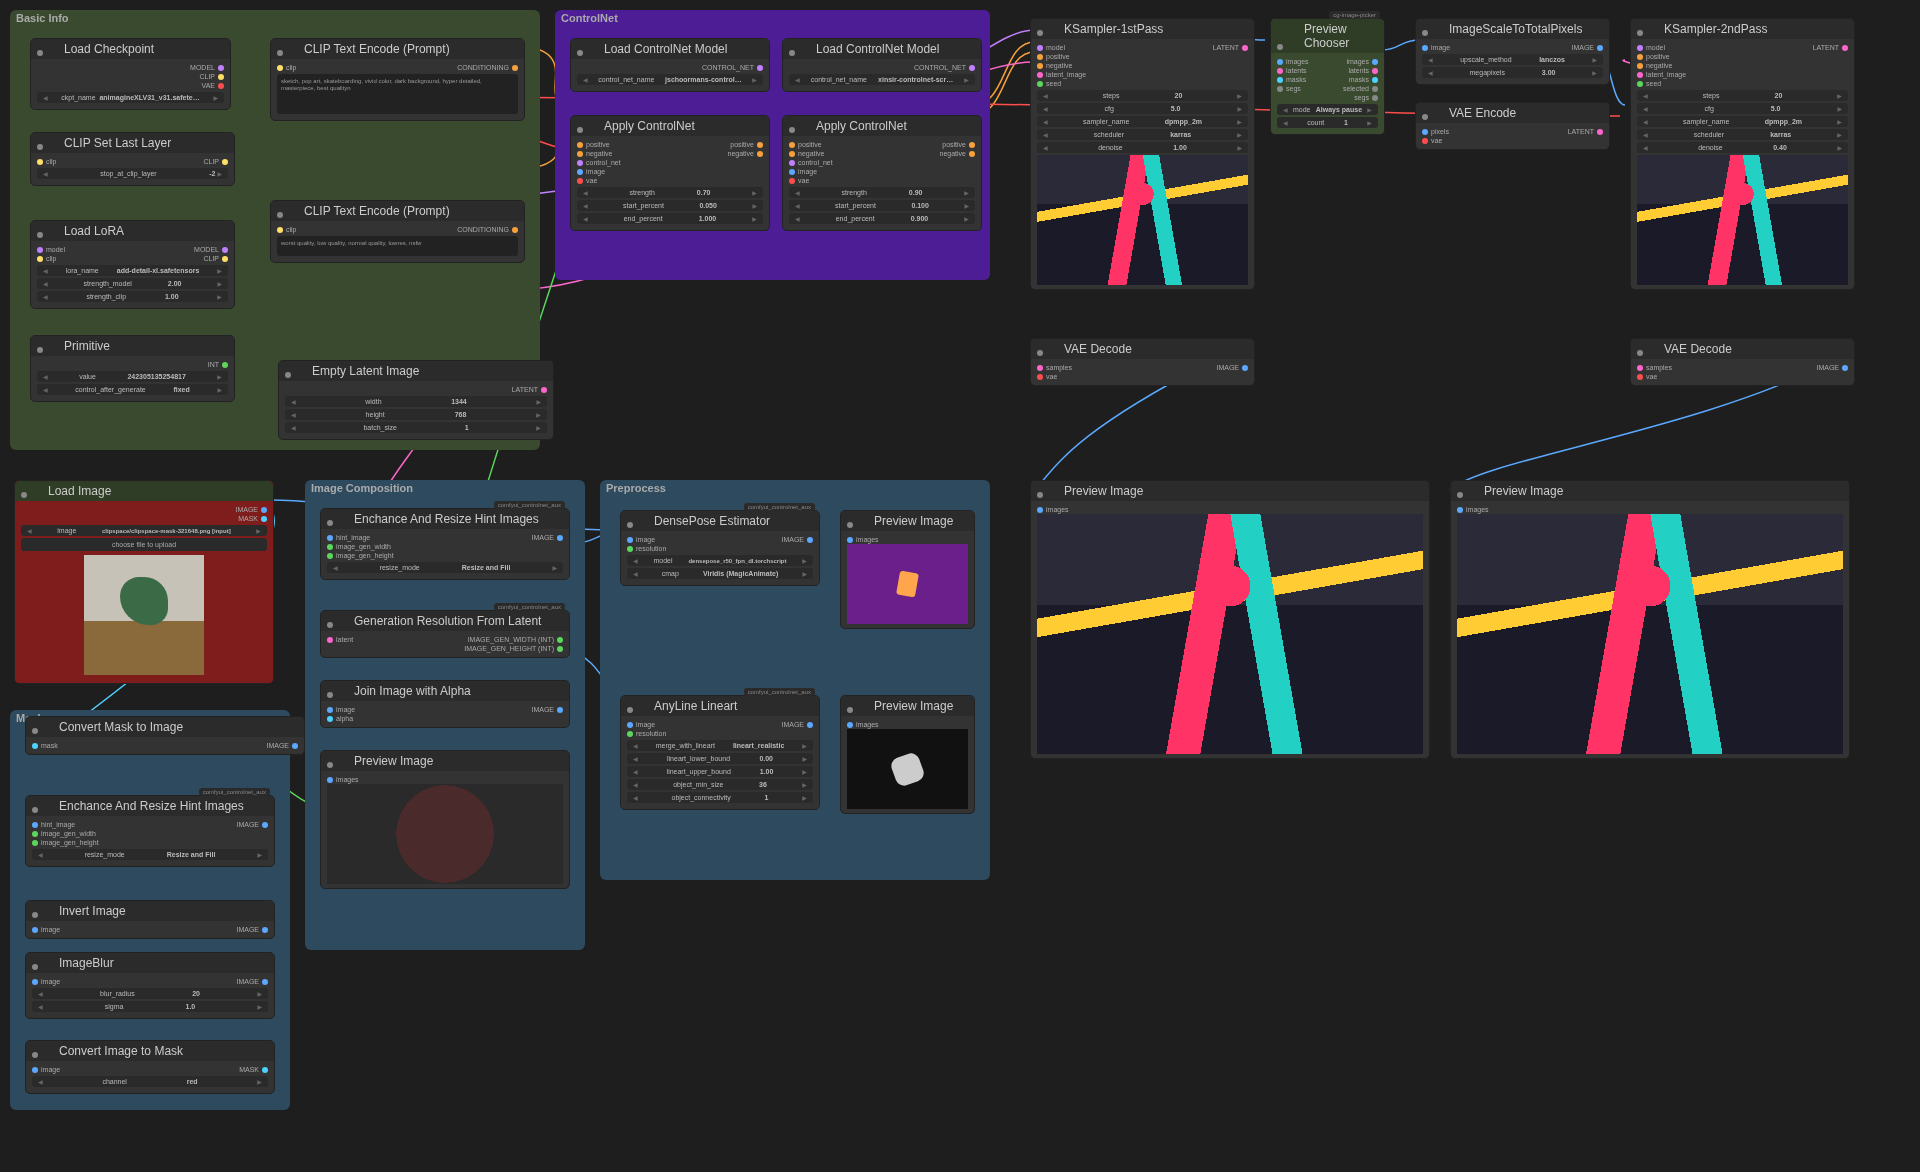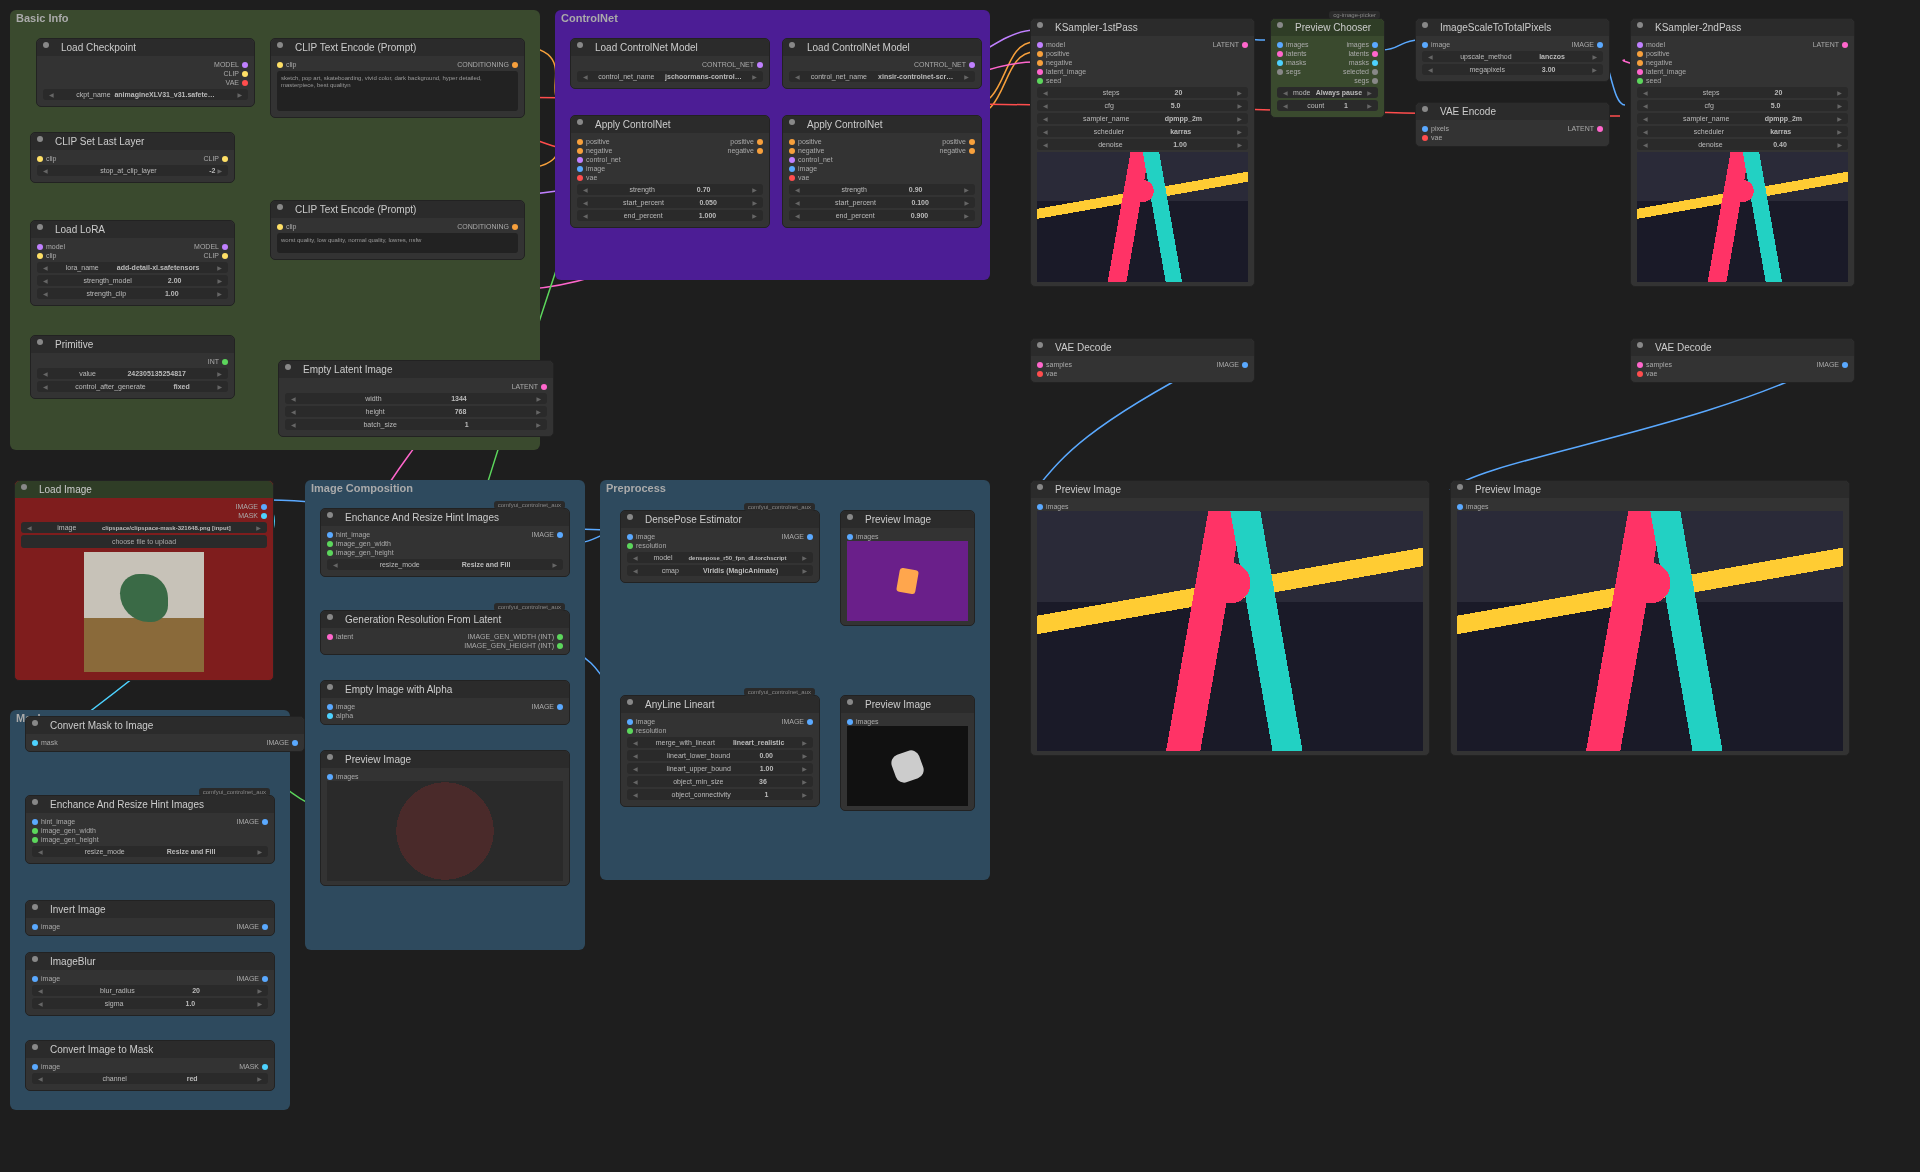--- a/index.html
+++ b/index.html
@@ -1,21 +1,21 @@
 <!DOCTYPE html>
 <html><head>
 <meta charset="utf-8">
 <style>
 *{box-sizing:border-box;margin:0;padding:0}
 body{background:#1e1e1e;font-family:sans-serif;font-size:8px;color:#aaa;width:1920px;height:1172px;overflow:hidden;position:relative;transform-origin:top left}
 svg.wires{position:absolute;top:0;left:0;width:1920px;height:1172px;pointer-events:none;z-index:0}
 .group{position:absolute;border-radius:6px;padding:18px 6px 6px 6px;z-index:1}
 .group-title{position:absolute;top:2px;left:6px;font-size:11px;font-weight:bold}
 .node{position:absolute;background:#333;border:1px solid #222;border-radius:5px;z-index:2;font-size:8px}
-.node-header{background:#2b2b2b;padding:3px 6px;font-size:10px;color:#ccc;border-radius:5px 5px 0 0;display:flex;align-items:flex-start;gap:12px}
+.node-header{background:#2b2b2b;padding:3px 6px;font-size:12px;color:#ccc;border-radius:5px 5px 0 0;display:flex;align-items:flex-end;gap:21px}
 .dot{width:6px;height:6px;border-radius:50%;background:#888;display:inline-block;flex-shrink:0}
 .node-body{padding:4px 6px}
 .io-row{display:flex;justify-content:space-between;align-items:center;padding:1px 0;font-size:7px}
 .io-row .l{display:flex;align-items:center;gap:3px}
 .io-row .r{display:flex;align-items:center;gap:3px}
 .widget{background:#2a2a2a;border-radius:3px;padding:2px 6px;margin:2px 0;font-size:7px;display:flex;justify-content:space-between;align-items:center;color:#bbb}
 .widget .arrow{color:#666;font-size:6px}
 .textarea{background:#222;border-radius:3px;padding:4px;margin:2px 0;font-size:6px;color:#999;min-height:40px;line-height:1.2}
 .badge{position:absolute;top:-8px;right:4px;background:#2a2a2a;border-radius:3px;padding:1px 4px;font-size:6px;color:#888}
 .btn{background:#2a2a2a;border-radius:3px;padding:3px;text-align:center;margin:2px 0;font-size:7px}
@@ -86,21 +86,21 @@
 <div class="group" style="left:305px;top:480px;width:280px;height:470px;background:#2e4a5e">
     <span class="group-title">Image Composition</span>
   </div>
 <div class="group" style="left:600px;top:480px;width:390px;height:400px;background:#2e4a5e">
     <span class="group-title">Preprocess</span>
   </div>
 <div class="group" style="left:10px;top:710px;width:280px;height:400px;background:#2e4a5e">
     <span class="group-title">Mask</span>
   </div>
 
-<div class="node" style="left:36px;top:38px;width:219px">
+<div class="node" style="left:30px;top:38px;width:201px">
  <div class="node-header">
       <span class="dot d-grey"></span>
       <span>Load Checkpoint</span>
     </div>
  <div class="node-body">
   <div class="io-row">
         <span></span>
         <span class="r">
           <span>MODEL</span>
           <span class="dot d-purple"></span>
@@ -916,21 +916,21 @@
         <span class="r">
           <span>IMAGE_GEN_HEIGHT (INT)</span>
           <span class="dot d-green"></span>
         </span>
       </div>
  </div>
 </div>
 <div class="node" style="left:320px;top:680px;width:250px">
  <div class="node-header">
       <span class="dot d-grey"></span>
-      <span>Empty Image with Alpha</span>
+      <span>Join Image with Alpha</span>
     </div>
  <div class="node-body">
   <div class="io-row">
         <span class="l">
           <span class="dot d-blue"></span>
           <span>image</span>
         </span>
         <span class="r">
           <span>IMAGE</span>
           <span class="dot d-blue"></span>

